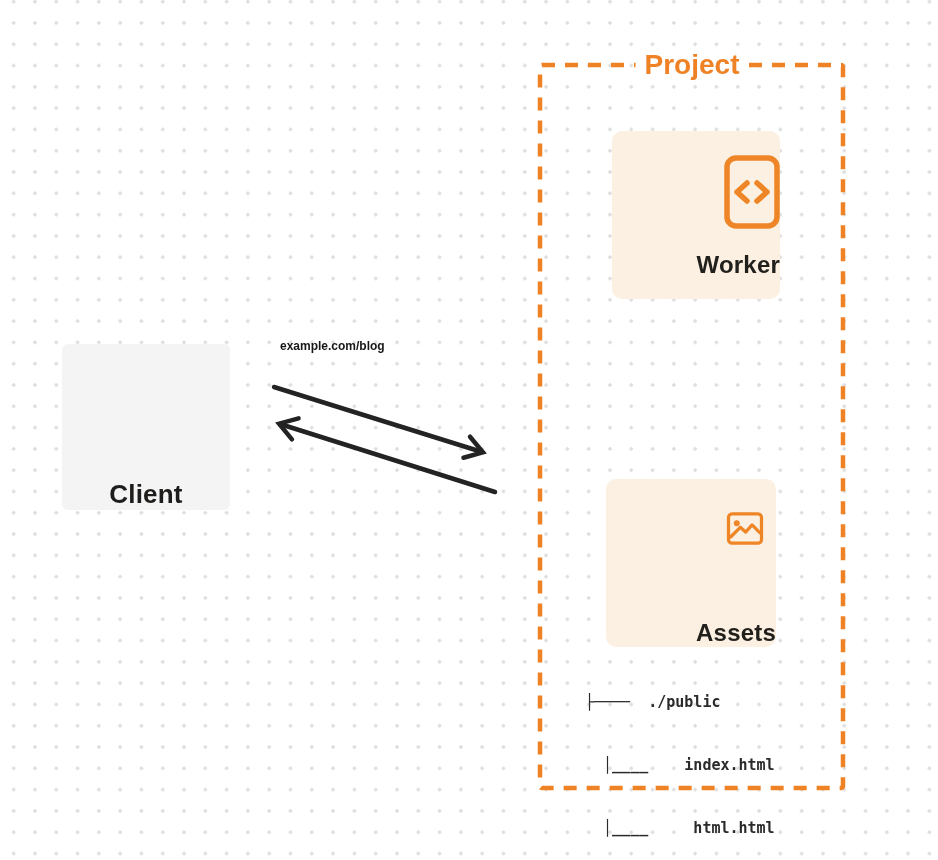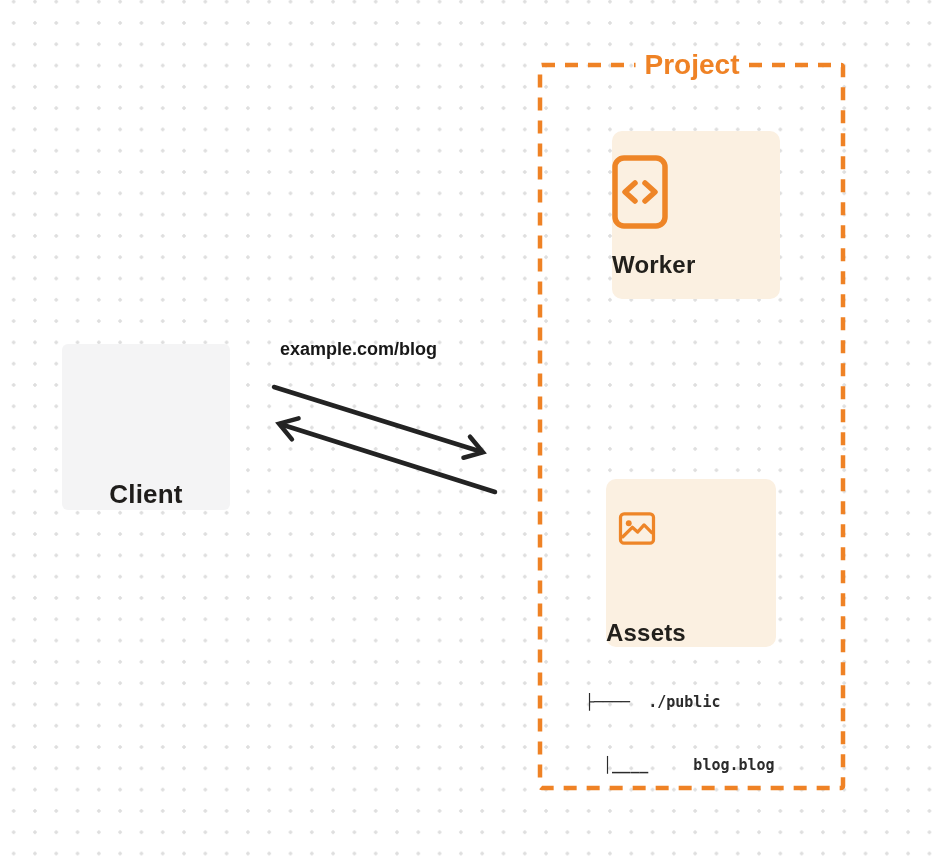--- a/index.html
+++ b/index.html
@@ -22,40 +22,40 @@
     background: #f4f4f5; border-radius: 6px;
     display: flex; align-items: flex-end; justify-content: center;
   }
   .client-box .label {
     font-size: 26px; font-weight: bold; color: #1f1d1b; letter-spacing: 0.2px;
   }
 
   
   .request-label {
     left: 280px; top: 339px;
-    font-size: 18px; font-weight: bold; color: #171717;
+    font-size: 12px; font-weight: bold; color: #171717;
   }
 
   
   .arrows-svg { left: 0; top: 0; pointer-events: none; }
 
   
   .project-wrap { left: 536px; top: 61px; width: 312px; height: 732px; }
   .project-border-svg { position: absolute; left: 0; top: 0; }
   .project-label {
     position: absolute; top: -9px; left: 50%; transform: translateX(-50%);
     background: #ffffff; padding: 0 9px;
     font-size: 28px; line-height: 26px; font-weight: bold; color: #ef8225;
     white-space: nowrap;
   }
 
   
   .card {
     background: #fbf0e1; border-radius: 10px;
-    display: flex; flex-direction: column; align-items: flex-start;
+    display: flex; flex-direction: column; align-items: flex-end;
   }
   .worker-card { left: 612px; top: 131px; width: 168px; height: 168px; }
   .assets-card { left: 606px; top: 479px; width: 170px; height: 168px; }
   .worker-card .icon { margin-top: 24px; }
   .assets-card .icon { margin-top: 33px; }
   .card .card-label {
     font-size: 24px; font-weight: bold; color: #22201c; letter-spacing: 0.2px;
   }
   .worker-card .card-label { margin-top: 22px; }
   .assets-card .card-label { margin-top: 26px; }
@@ -109,17 +109,18 @@
         <rect x="3" y="3" width="56" height="50" rx="6" fill="none" stroke="#ee8527" stroke-width="5.5"></rect>
         <circle cx="17" cy="19" r="5" fill="#ee8527"></circle>
         <path d="M7,42 L23,26 L32,34 L43,22 L56,35" fill="none" stroke="#ee8527" stroke-width="5.5" stroke-linecap="round" stroke-linejoin="round"></path>
       </svg>
       <span class="card-label">Assets</span>
     </div>
   </div>
 
   <div class="abs file-tree">
     <div>├────  ./public</div>
-    <div>  │____     blog.blog</div>
+    <div>  │____    index.html</div>
+    <div>  │____     html.html</div>
     
   </div>
 
 </div>
 
 </body></html>

